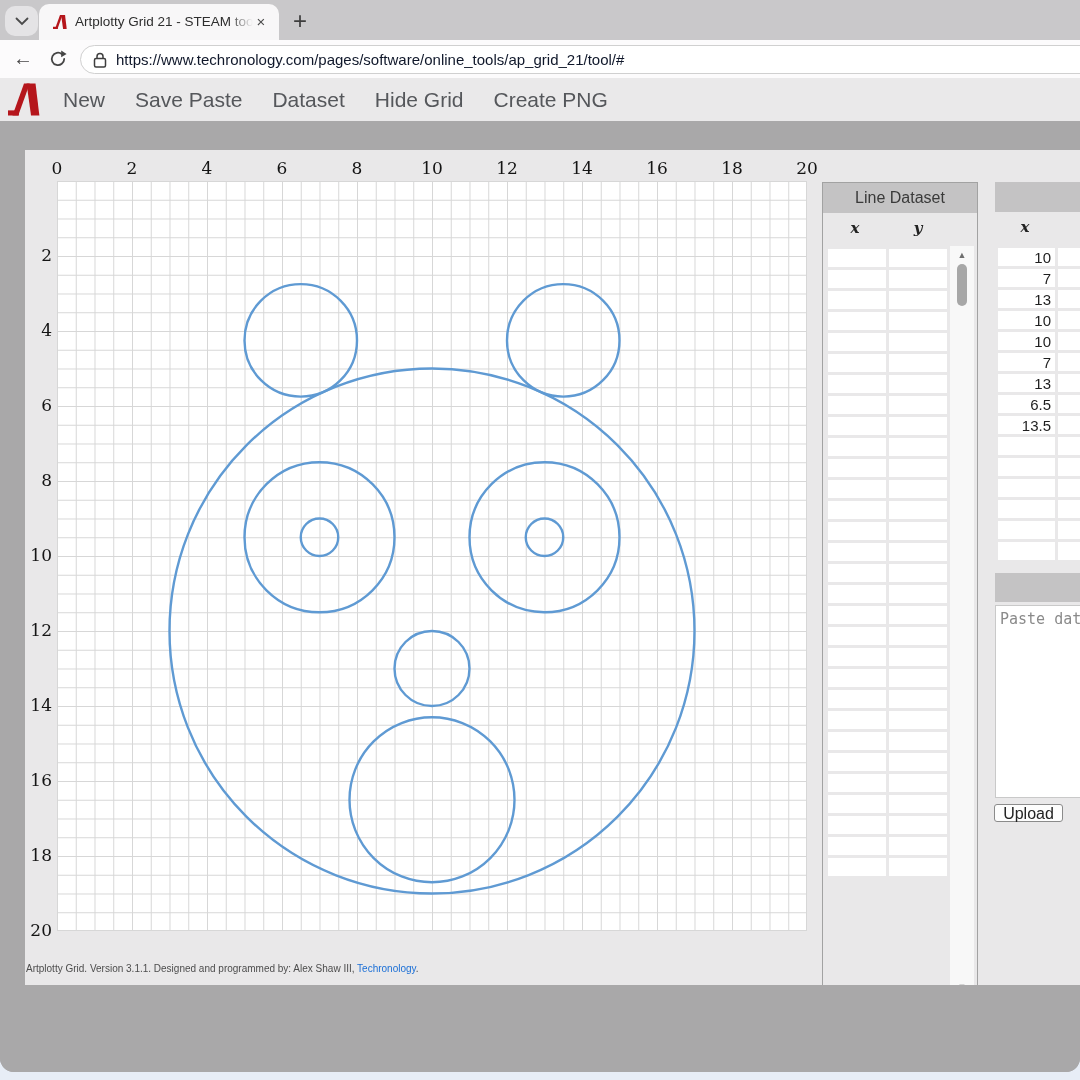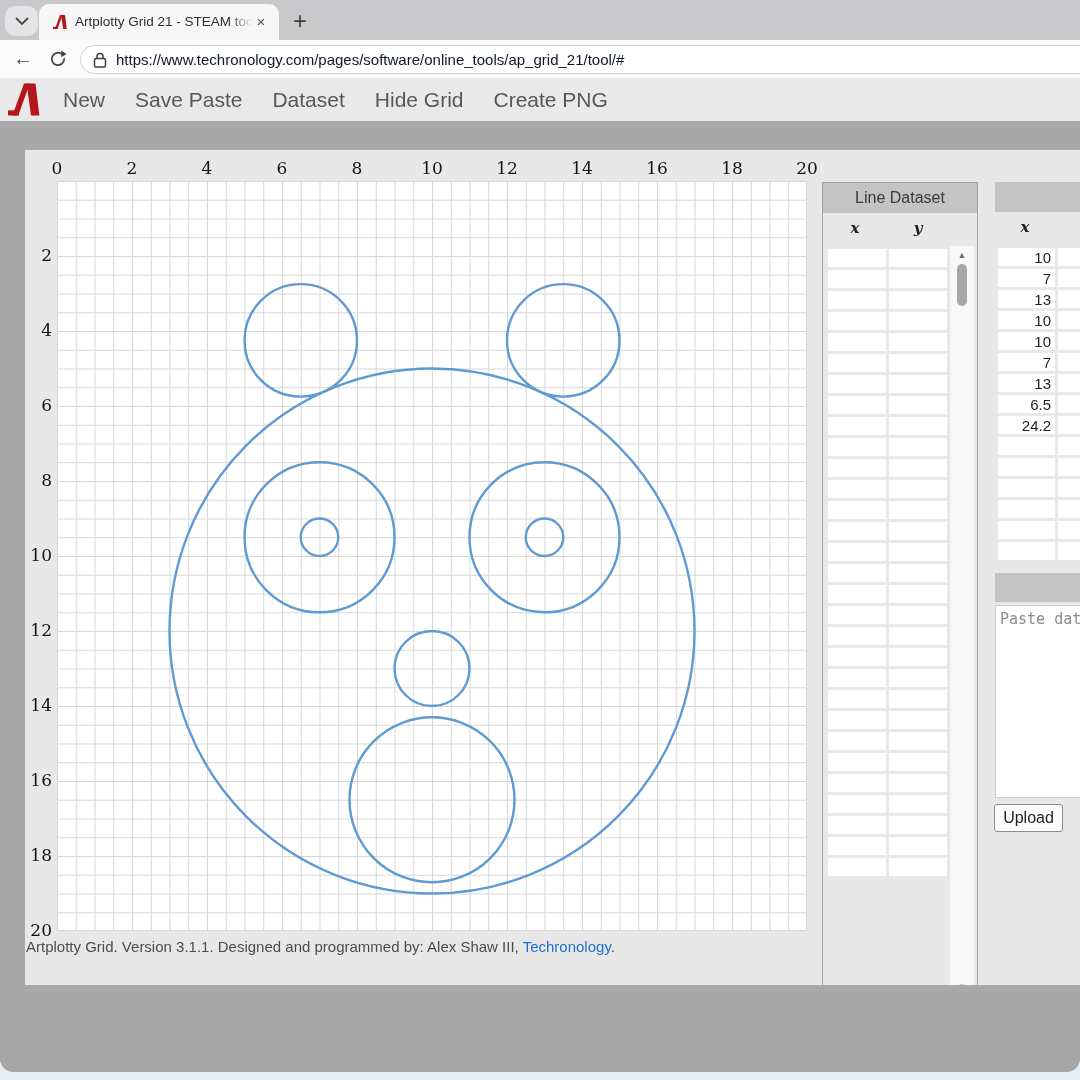--- a/index.html
+++ b/index.html
@@ -82,25 +82,25 @@
   .sb-thumb { position:absolute; left:7px; top:18px; width:10px; height:42px; background:#a7a7a7;
               border-radius:5px; }
 
   .header2 { position:absolute; left:970px; top:423px; width:131px; height:29px; background:#c4c3c4; }
 
   textarea.paste { position:absolute; left:970px; top:455px; width:130px; height:193px; background:#fff;
                    border:1px solid #c9c9c9; resize:none; font-family:"DejaVu Sans Mono", monospace;
                    font-size:15px; padding:4px 0 0 4px; color:#222; }
   textarea.paste::placeholder { color:#8a8a8a; opacity:1; }
 
-  .upload-btn { position:absolute; left:969px; top:654px; width:69px; height:28px; background:#fdfdfd;
+  .upload-btn { position:absolute; left:969px; top:654px; width:69px; height:18px; background:#fdfdfd;
                 border:1px solid #8b8b8b; border-radius:3px; font-family:"Liberation Sans",sans-serif;
                 font-size:16px; color:#222; }
 
-  .footer { position:absolute; left:1px; top:788px; font-size:15px; color:#4d4d4d; }
+  .footer { position:absolute; left:1px; top:813px; font-size:10px; color:#4d4d4d; }
   .footer a { color:#1b6fd6; text-decoration:none; }
 </style>
 </head>
 <body>
 
 <div class="window">
 
   <div class="tabbar">
     <div class="tab-search-btn">
       <svg width="14" height="9" viewBox="0 0 14 9">
@@ -365,21 +365,21 @@
                 </tr>
                 <tr>
                   <td>13</td>
                   <td></td>
                 </tr>
                 <tr>
                   <td>6.5</td>
                   <td></td>
                 </tr>
                 <tr>
-                  <td>24.2</td>
+                  <td>13.5</td>
                   <td></td>
                 </tr>
                 <tr>
                   <td></td>
                   <td></td>
                 </tr>
                 <tr>
                   <td></td>
                   <td></td>
                 </tr>

